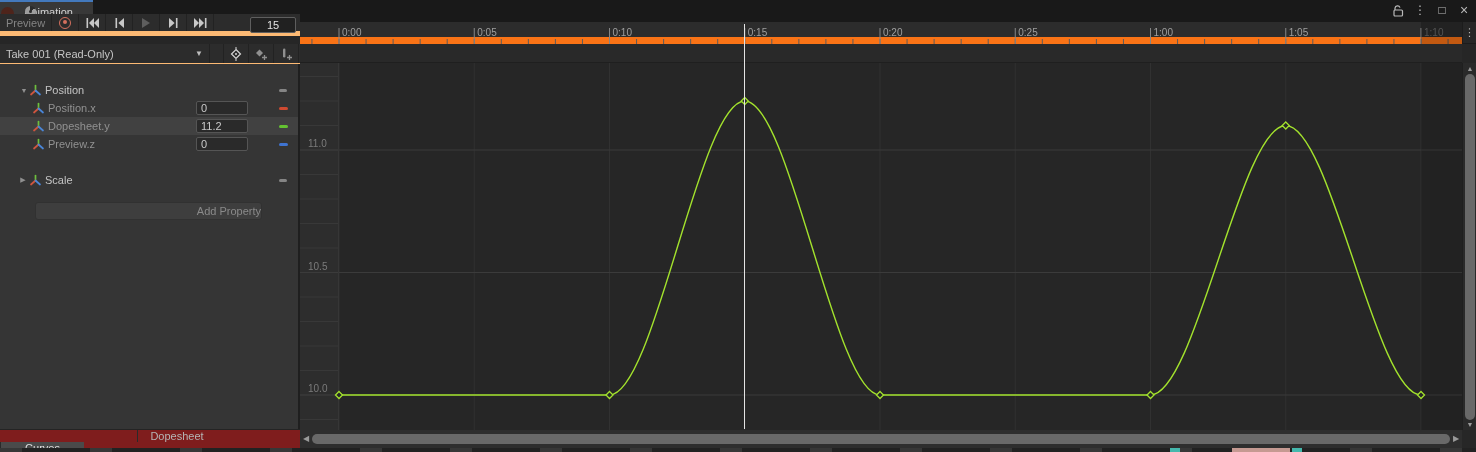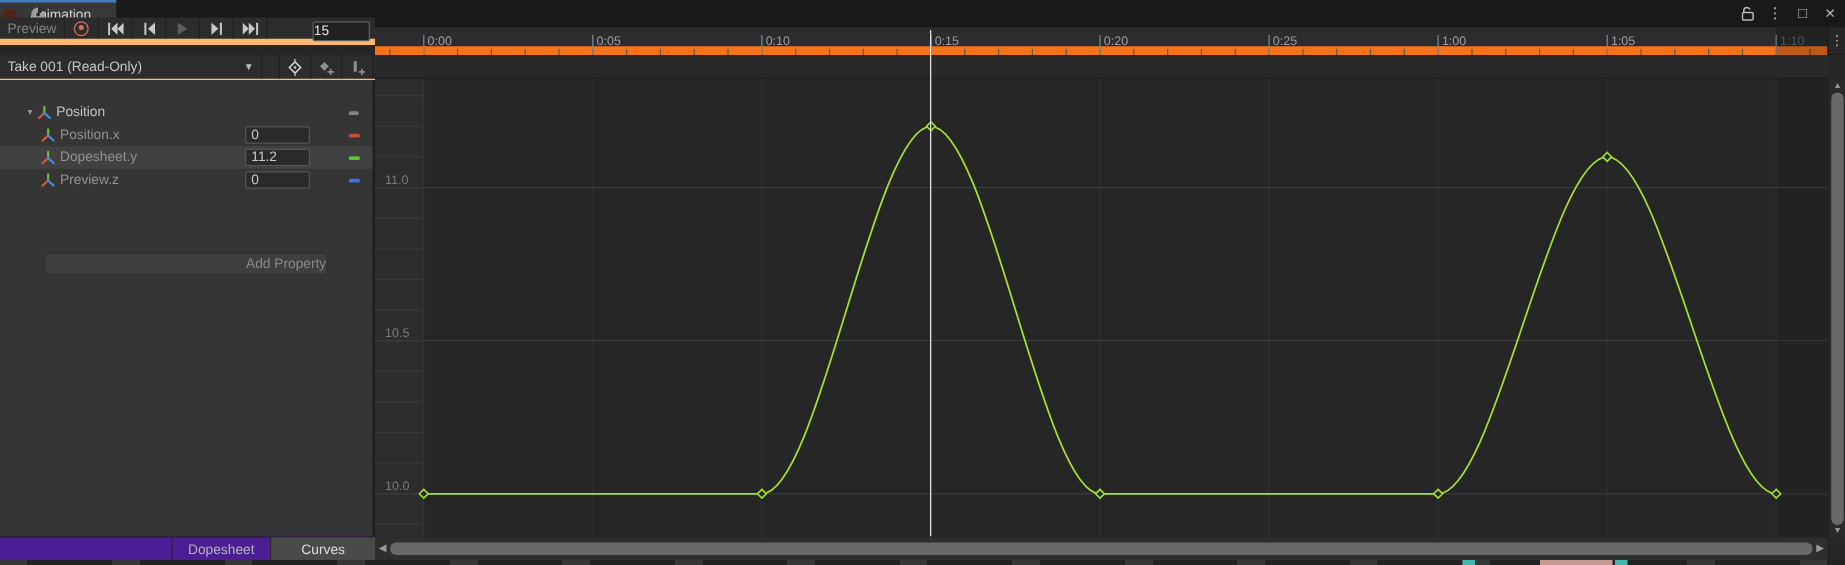--- a/index.html
+++ b/index.html
@@ -22,21 +22,21 @@
   
   .toolbar { left:0; top:14px; width:300px; height:22px; background:#2c2c2c; border-bottom:5px solid #fdba74;
     display:flex; align-items:stretch; }
   .tslot { display:flex; align-items:center; justify-content:center; border-right:1px solid #222; }
   .preview { width:52px; color:#848484; justify-content:flex-start; padding-left:6px; }
   .recbtn { width:27px; }
   .recring { width:12px; height:12px; border-radius:50%; border:1.5px solid #d4705e; position:relative; }
   .recring::after { content:""; position:absolute; left:2.5px; top:2.5px; width:4px; height:4px; border-radius:50%; background:#d4705e; }
   .pbtn { width:27px; }
   .framefield { position:absolute; right:4px; top:3px; width:46px; height:16px; background:#212121;
-    border:1px solid #5e5e5e; border-radius:2px; color:#e2e2e2; line-height:14px; }
+    border:1px solid #5e5e5e; border-radius:2px; color:#e2e2e2; text-align:center; line-height:14px; }
 
   
   .cliprow { left:0; top:44px; width:300px; height:20px; background:#2c2c2c; border-bottom:1px solid #fdba74; display:flex; }
   .clipdrop { width:210px; display:flex; align-items:center; padding:0 6px; color:#c6c6c6; border-right:1px solid #222; }
   .clipdrop .arrow { margin-left:auto; font-size:8px; color:#bdbdbd; }
   .kfbtn { width:25px; display:flex; align-items:center; justify-content:center; border-right:1px solid #222; }
   .kfspacer { width:14px; border-right:1px solid #222; }
 
   
   .ruler { left:300px; top:22px; width:1162px; height:22px; background:#2c2c2c; border-bottom:7px solid #f97316; }
@@ -69,21 +69,21 @@
   
   .vscroll { left:1462px; top:63px; width:14px; height:367px; background:#2a2a2a; border-left:1px solid #1f1f1f; }
   .vthumb { position:absolute; left:2px; top:11px; width:10px; height:346px; background:#696969; border-radius:5px; }
   .varrow { position:absolute; left:0; width:14px; height:10px; color:#9a9a9a; font-size:7px; text-align:center; line-height:10px; }
   .hscrollrow { left:300px; top:430px; width:1162px; height:18px; background:#2e2e2e; }
   .hthumb { position:absolute; left:12px; top:4px; width:1138px; height:10px; background:#696969; border-radius:5px; }
   .harrow { position:absolute; top:4px; width:10px; height:10px; color:#9a9a9a; font-size:8px; text-align:center; line-height:10px; }
   .corner { left:1462px; top:430px; width:14px; height:18px; background:#272727; }
 
   
-  .bottombar { left:0; top:429px; width:300px; height:19px; background:#4c1d95; border-top:1px solid #242424; display:flex; }
+  .bottombar { left:0; top:429px; width:300px; height:19px; background:#7f1d1d; border-top:1px solid #242424; display:flex;flex-direction:column; }
   .btab { height:19px; display:flex; align-items:center; justify-content:center; color:#b5b5b5; border-left:1px solid #2a2a2a; }
   .btab.dope { margin-left:137px; width:79px; }
   .btab.active { background:#4a4a4a; color:#dedede; width:84px; }
 
   
   .sliver { left:0; top:448px; width:1476px; height:4px;
     background:repeating-linear-gradient(90deg, #373737 0 22px, #222 22px 90px); }
   .sliver .pink { position:absolute; left:1232px; top:0; width:58px; height:4px; background:#c59a92; }
   .sliver .teal1 { position:absolute; left:1170px; top:0; width:10px; height:4px; background:#45b8ad; }
   .sliver .teal2 { position:absolute; left:1292px; top:0; width:10px; height:4px; background:#45b8ad; }
@@ -284,20 +284,30 @@
     <div class="prow" style="top:71px; padding-left:32px">
       <svg class="xform" viewBox="0 0 13 12">
           <line x1="6.5" y1="6.5" x2="6.5" y2="1.5" stroke="#6dc13c" stroke-width="1.7" stroke-linecap="round"></line>
           <line x1="6.5" y1="6.5" x2="2" y2="10.5" stroke="#d0553f" stroke-width="1.7" stroke-linecap="round"></line>
           <line x1="6.5" y1="6.5" x2="11" y2="10.5" stroke="#4a86d8" stroke-width="1.7" stroke-linecap="round"></line>
         </svg>
       <span class="childlabel">Preview.z</span>
       <span class="pfield">0</span>
       <span class="dash blue"></span>
     </div>
+    <div class="prow" style="top:107px">
+      <span class="tri">▶</span>
+      <svg class="xform" viewBox="0 0 13 12">
+          <line x1="6.5" y1="6.5" x2="6.5" y2="1.5" stroke="#6dc13c" stroke-width="1.7" stroke-linecap="round"></line>
+          <line x1="6.5" y1="6.5" x2="2" y2="10.5" stroke="#d0553f" stroke-width="1.7" stroke-linecap="round"></line>
+          <line x1="6.5" y1="6.5" x2="11" y2="10.5" stroke="#4a86d8" stroke-width="1.7" stroke-linecap="round"></line>
+        </svg>
+      <span class="parentlabel">Scale</span>
+      <span class="dash gray"></span>
+    </div>
     <div class="addprop">Add Property</div>
   </div>
 
   <div class="abs curvearea">
     <svg id="curve-svg" width="1162" height="367">
         <rect x="0" y="0" width="38" height="367" fill="#2d2d2d"></rect>
         <line x1="0" y1="356.4999999999999" x2="38" y2="356.4999999999999" stroke="#383838"></line>
         <line x1="0" y1="332" x2="38" y2="332" stroke="#383838"></line>
         <line x1="0" y1="307.5000000000001" x2="38" y2="307.5000000000001" stroke="#383838"></line>
         <line x1="0" y1="283.00000000000017" x2="38" y2="283.00000000000017" stroke="#383838"></line>

